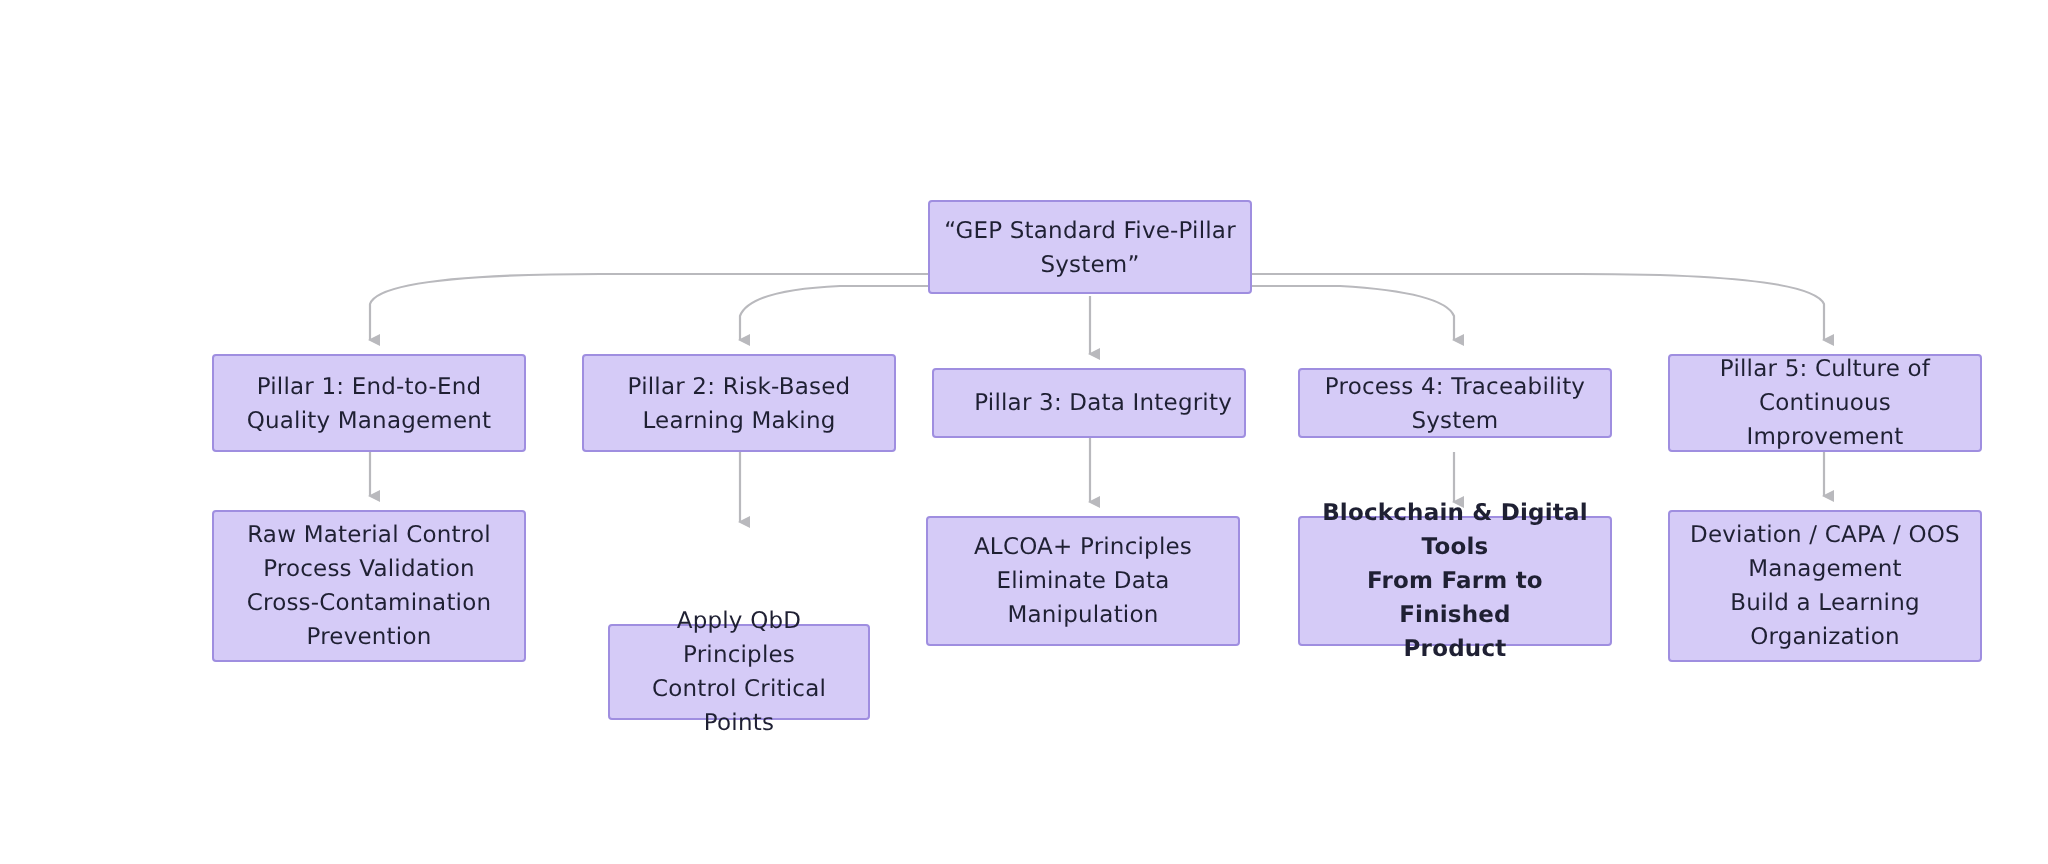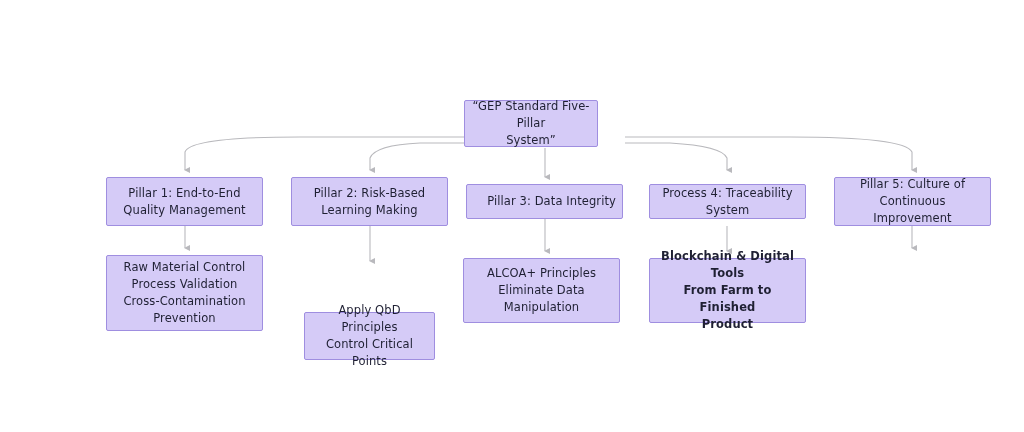--- a/index.html
+++ b/index.html
@@ -68,21 +68,21 @@
       <path marker-end="url(#arrow)" d="M625,137 L790,137 Q905,137 912,152 L912,170"></path>
 
       <path marker-end="url(#arrow)" d="M185,226 L185,248"></path>
       <path marker-end="url(#arrow)" d="M370,226 L370,261"></path>
       <path marker-end="url(#arrow)" d="M545,219 L545,251"></path>
       <path marker-end="url(#arrow)" d="M727,226 L727,251"></path>
       <path marker-end="url(#arrow)" d="M912,226 L912,248"></path>
     </g>
   </svg>
 
-  <div class="node" style="left:464px; top:100px; width:134px; height:47px;">
+  <div class="node" style="left:464px; top:100px; width:162px; height:47px;">
     <span class="label">“GEP Standard Five-Pillar
 System”</span>
   </div>
 
   <div class="node" style="left:106px; top:177px; width:157px; height:49px;">
     <span class="label">Pillar 1: End-to-End
 Quality Management</span>
   </div>
   <div class="node" style="left:291px; top:177px; width:157px; height:49px;">
     <span class="label">Pillar 2: Risk-Based
@@ -112,14 +112,20 @@
   <div class="node" style="left:463px; top:258px; width:157px; height:65px;">
     <span class="label">ALCOA+ Principles
 Eliminate Data
 Manipulation</span>
   </div>
   <div class="node" style="left:649px; top:258px; width:157px; height:65px;font-weight:bold;">
     <span class="label">Blockchain &amp; Digital Tools
 From Farm to Finished
 Product</span>
   </div>
+  <div class="node" style="left:834px; top:255px; width:157px; height:76px;">
+    <span class="label">Deviation / CAPA / OOS
+Management
+Build a Learning
+Organization</span>
+  </div>
 
 </div>
 
 </body></html>

